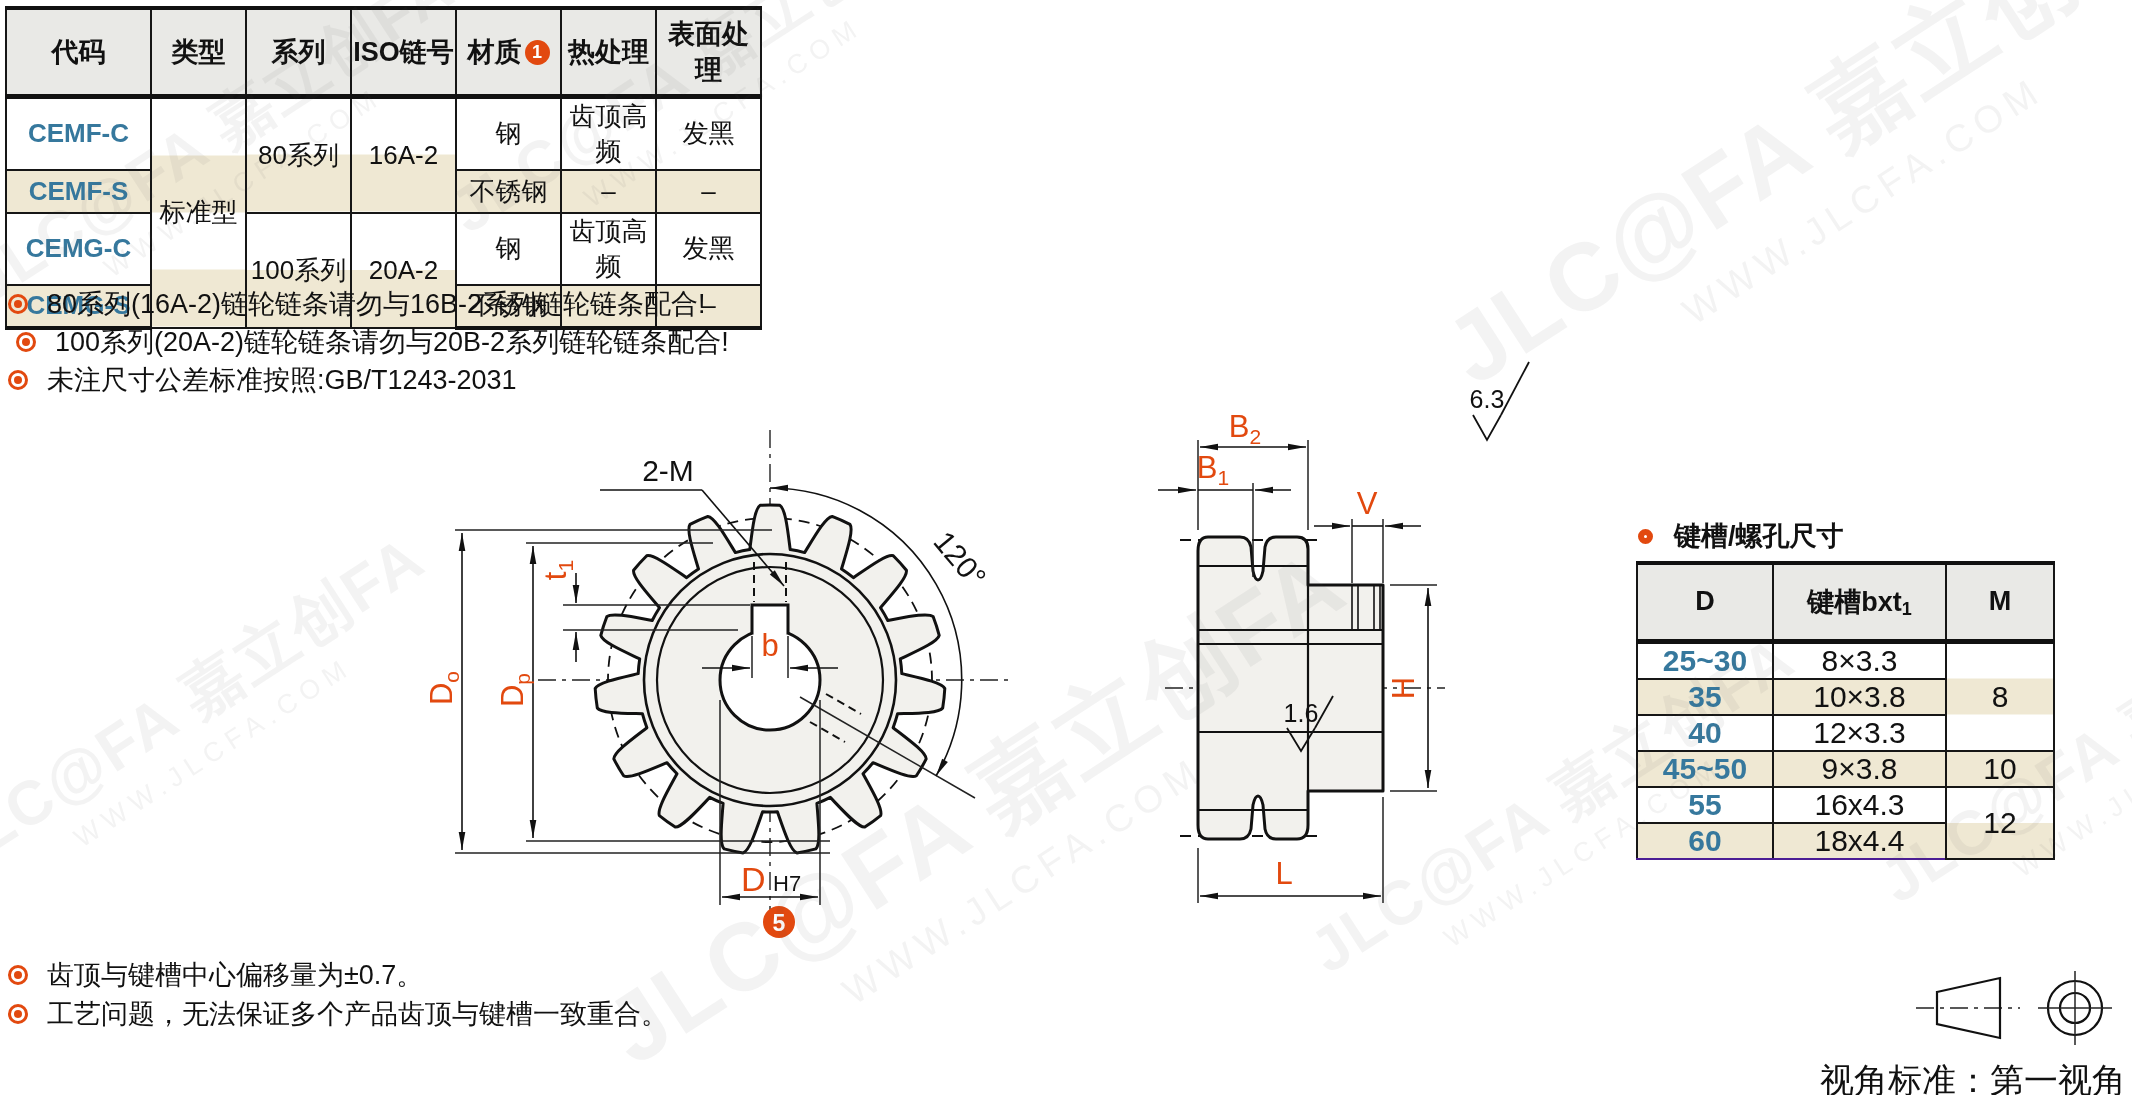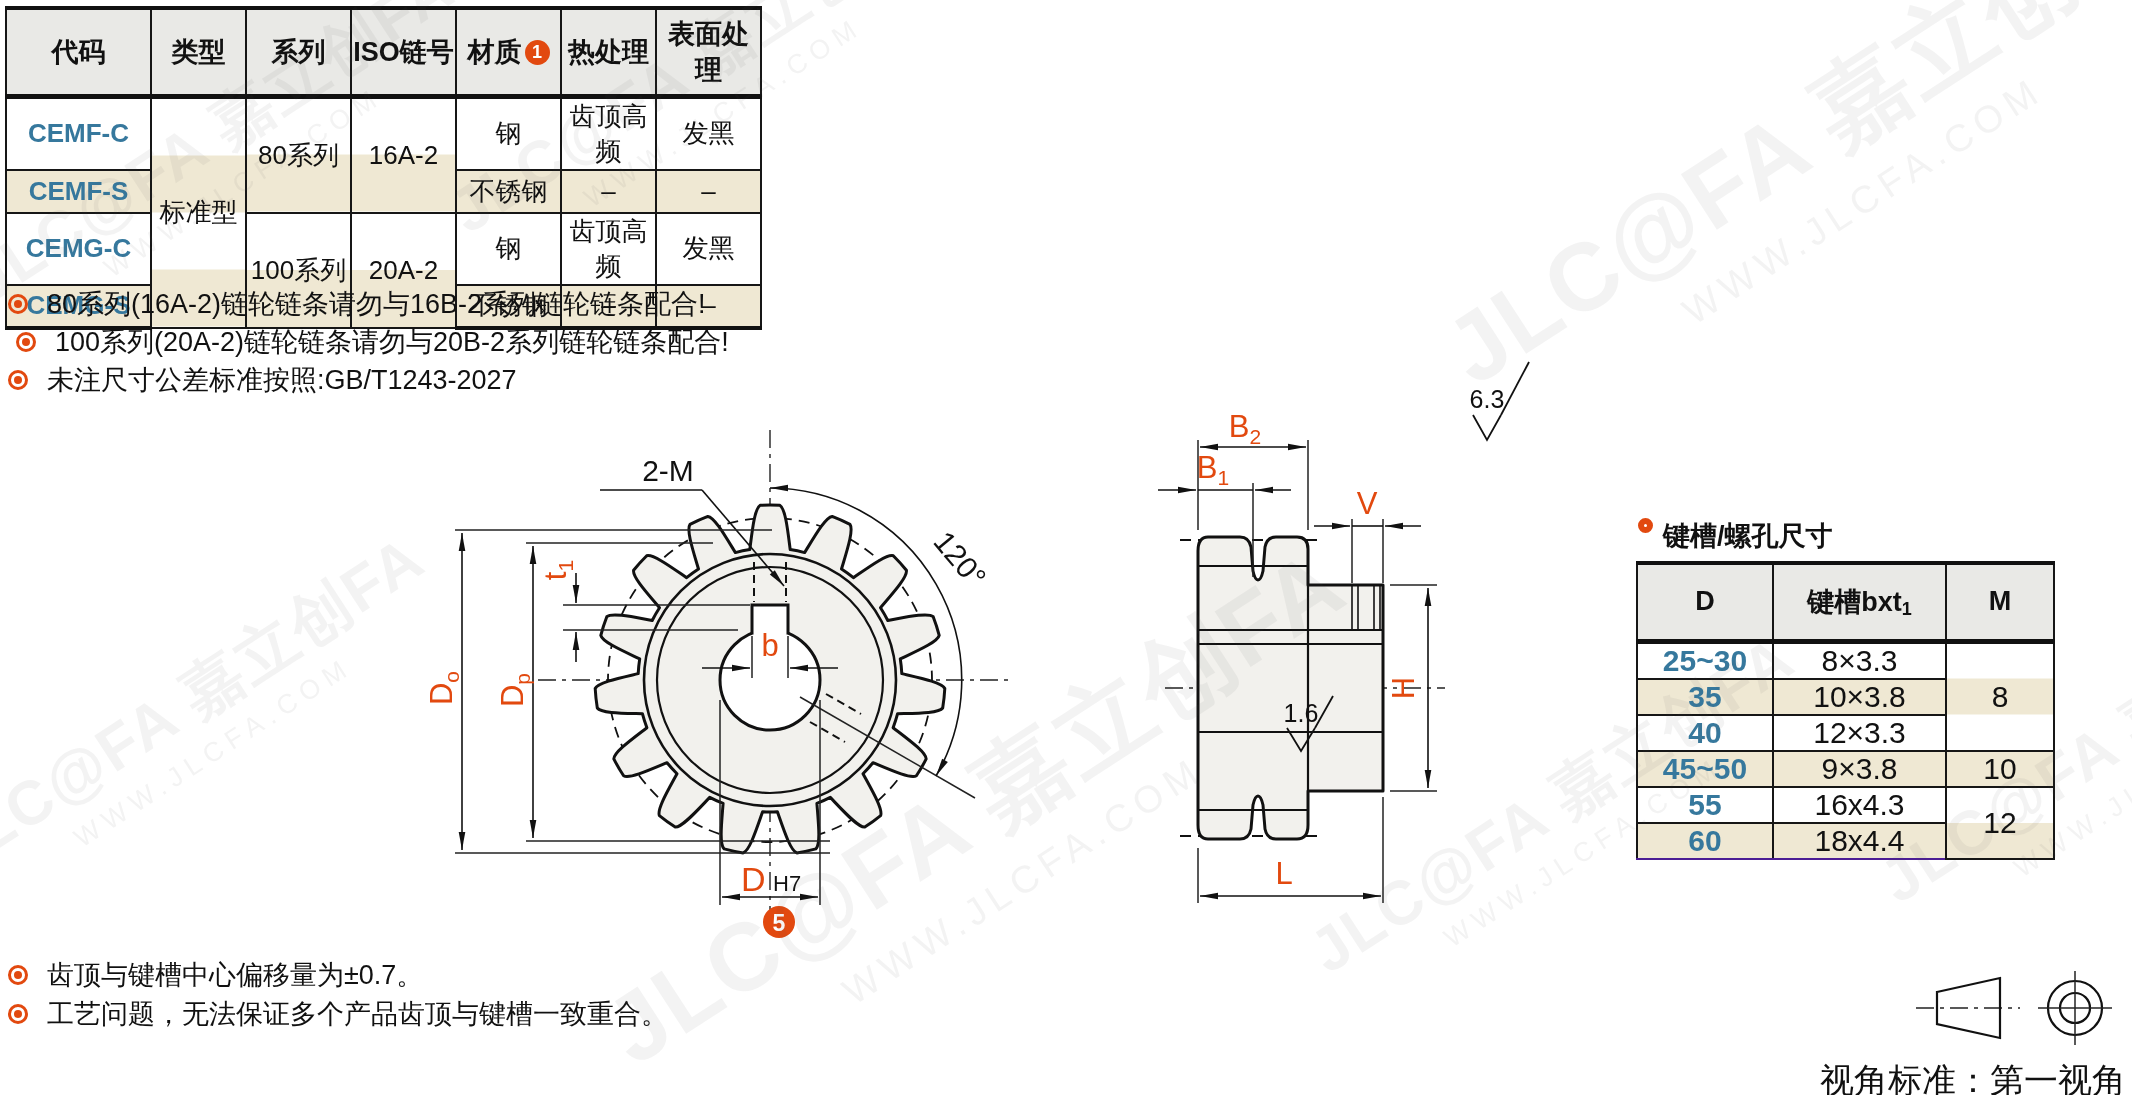--- a/index.html
+++ b/index.html
@@ -35,21 +35,21 @@
   .hbadge{display:inline-flex;width:25px;height:25px;border-radius:50%;background:var(--orange);
           color:#fff;font-size:18px;font-weight:bold;align-items:center;justify-content:center;
           vertical-align:3px;margin-left:3px}
 
   
   .note{position:absolute;display:flex;align-items:center;gap:19px;font-size:27px;z-index:2;white-space:nowrap}
   .bull{flex:0 0 auto;width:20px;height:20px;border:3px solid var(--orange);border-radius:50%;position:relative}
   .bull::after{content:"";position:absolute;inset:3px;background:var(--orange);border-radius:50%}
 
   
-  .kt-title{position:absolute;left:1638px;top:518px;display:flex;gap:10px;
+  .kt-title{position:absolute;left:1638px;top:518px;display:flex;align-items:center;gap:21px;
             font-size:27px;font-weight:bold;z-index:2}
   .ring{flex:0 0 auto;width:15px;height:15px;border:6px solid var(--orange);border-radius:50%}
 
   
   .viewstd{position:absolute;right:6px;top:1058px;font-size:34px;z-index:2}
 
   
   .wm{position:absolute;z-index:3;pointer-events:none;color:#555;opacity:.065;
       transform:rotate(-33deg);text-align:center;white-space:nowrap;font-weight:bold}
   .wm .l1{font-size:62px;letter-spacing:2px}
@@ -271,21 +271,21 @@
 <div class="note" style="left:8px;top:286px">
   <span class="bull"></span>
   <span>80系列(16A-2)链轮链条请勿与16B-2系列链轮链条配合!</span>
 </div>
 <div class="note" style="left:16px;top:324px">
   <span class="bull"></span>
   <span>100系列(20A-2)链轮链条请勿与20B-2系列链轮链条配合!</span>
 </div>
 <div class="note" style="left:8px;top:362px">
   <span class="bull"></span>
-  <span>未注尺寸公差标准按照:GB/T1243-2027</span>
+  <span>未注尺寸公差标准按照:GB/T1243-2031</span>
 </div>
 
 <div class="kt-title">
   <span class="ring"></span>
   <span>键槽/螺孔尺寸</span>
 </div>
 
 <table class="kt">
   <colgroup>
       <col style="width:136px">

